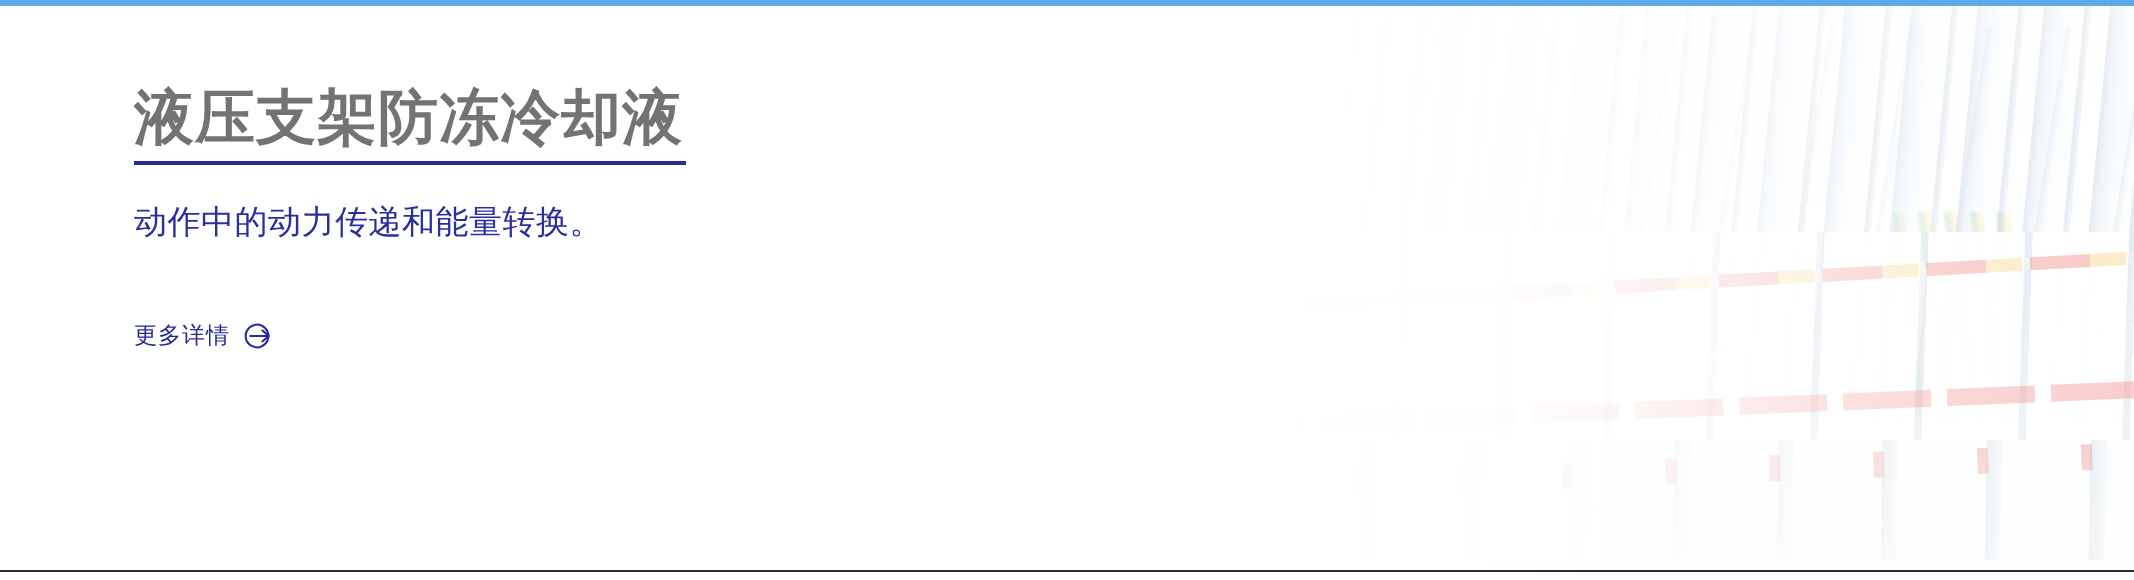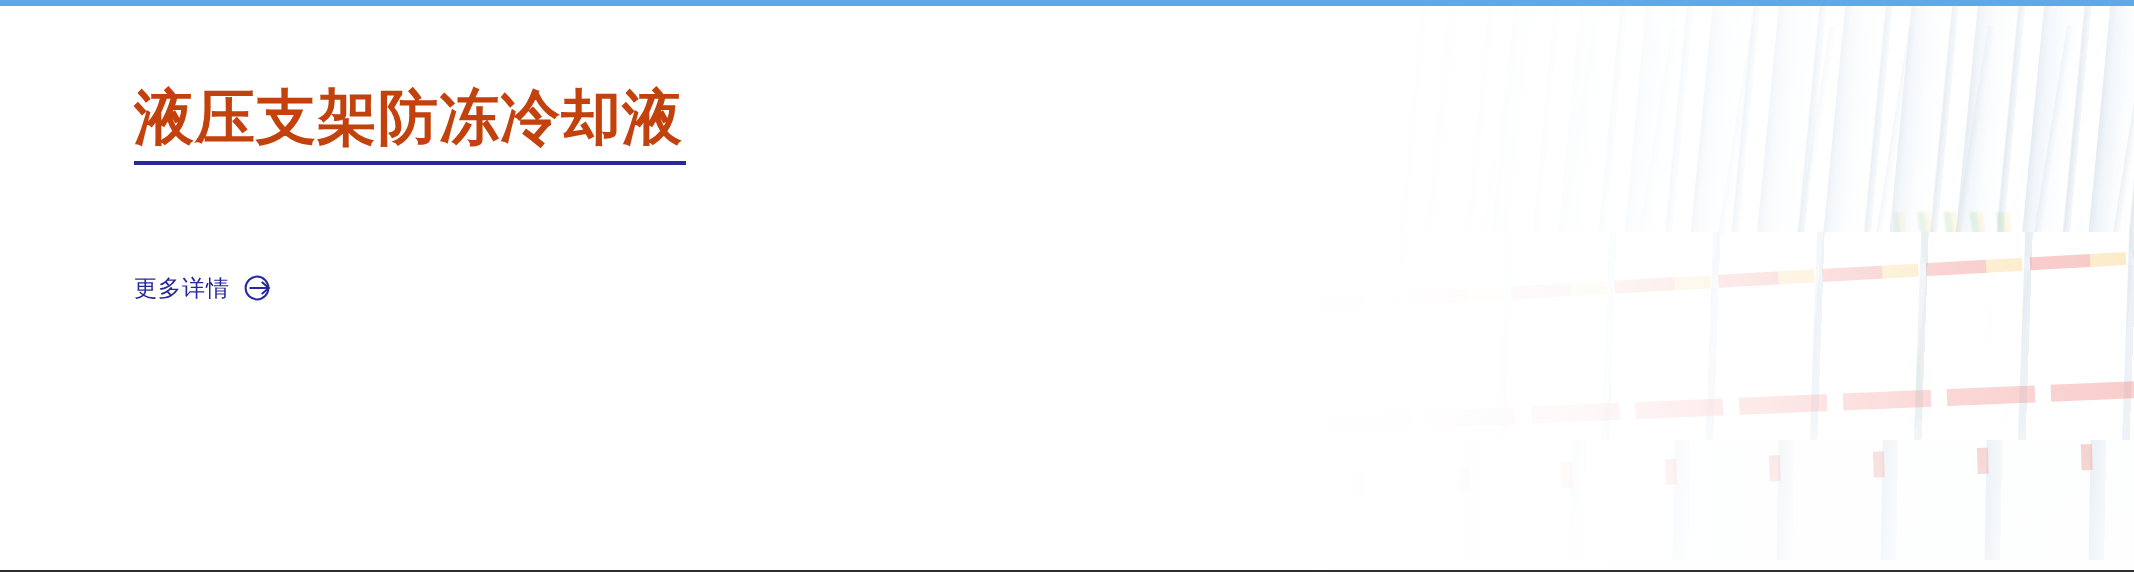--- a/index.html
+++ b/index.html
@@ -186,35 +186,35 @@
       rgba(255,255,255,.30) 0%, rgba(255,255,255,0) 22%,
       rgba(255,255,255,0) 70%, rgba(255,255,255,.42) 100%);
   }
 
   
   .content { position:absolute; left:0; top:0; z-index:25; padding-left:134px; }
 
   .title {
     margin-top:84px;
     font-size:60px; font-weight:700; letter-spacing:1px;
-    color:#c2410c; line-height:1.12; white-space:nowrap;
+    color:#737373; line-height:1.12; white-space:nowrap;
   }
   .title-rule {
     margin-top:10px; width:552px; height:4px; background:#26289b;
   }
 
   .subtitle {
     margin-top:34px;
     font-size:33px; font-weight:400; line-height:1.42;
     color:#2a2ea0; letter-spacing:.5px; white-space:nowrap;
   }
   .subtitle div { display:block; }
 
   .more {
-    margin-top:74px; display:inline-flex; align-items:flex-start; gap:13px;
+    margin-top:74px; display:inline-flex; align-items:flex-end; gap:13px;
     color:#26289b; text-decoration:none; cursor:pointer;
   }
   .more-label { font-size:23px; font-weight:500; letter-spacing:1px; }
   .more-icon { display:block; width:30px; height:30px; }
 </style>
 </head>
 <body>
 
 <div class="banner">
 
@@ -240,20 +240,21 @@
     <div class="scrim-v"></div>
   </div>
 
   <div class="content">
 
     <h1 class="title">液压支架防冻冷却液</h1>
 
     <div class="title-rule"></div>
 
     <div class="subtitle">
+      <div>动作中的动力传递和能量转换。</div>
     </div>
 
     <a class="more" href="#">
       <span class="more-label">更多详情</span>
       <span class="more-icon">
         <svg viewBox="0 0 30 30" width="30" height="30" aria-hidden="true">
           <circle cx="14" cy="15" r="11.4" fill="none" stroke="#26289b" stroke-width="2"></circle>
           <line x1="6.5" y1="15" x2="25.5" y2="15" stroke="#26289b" stroke-width="2"></line>
           <polyline points="19.5,9.6 25.8,15 19.5,20.4" fill="none" stroke="#26289b" stroke-width="2" stroke-linecap="square" stroke-linejoin="miter"></polyline>
         </svg>

